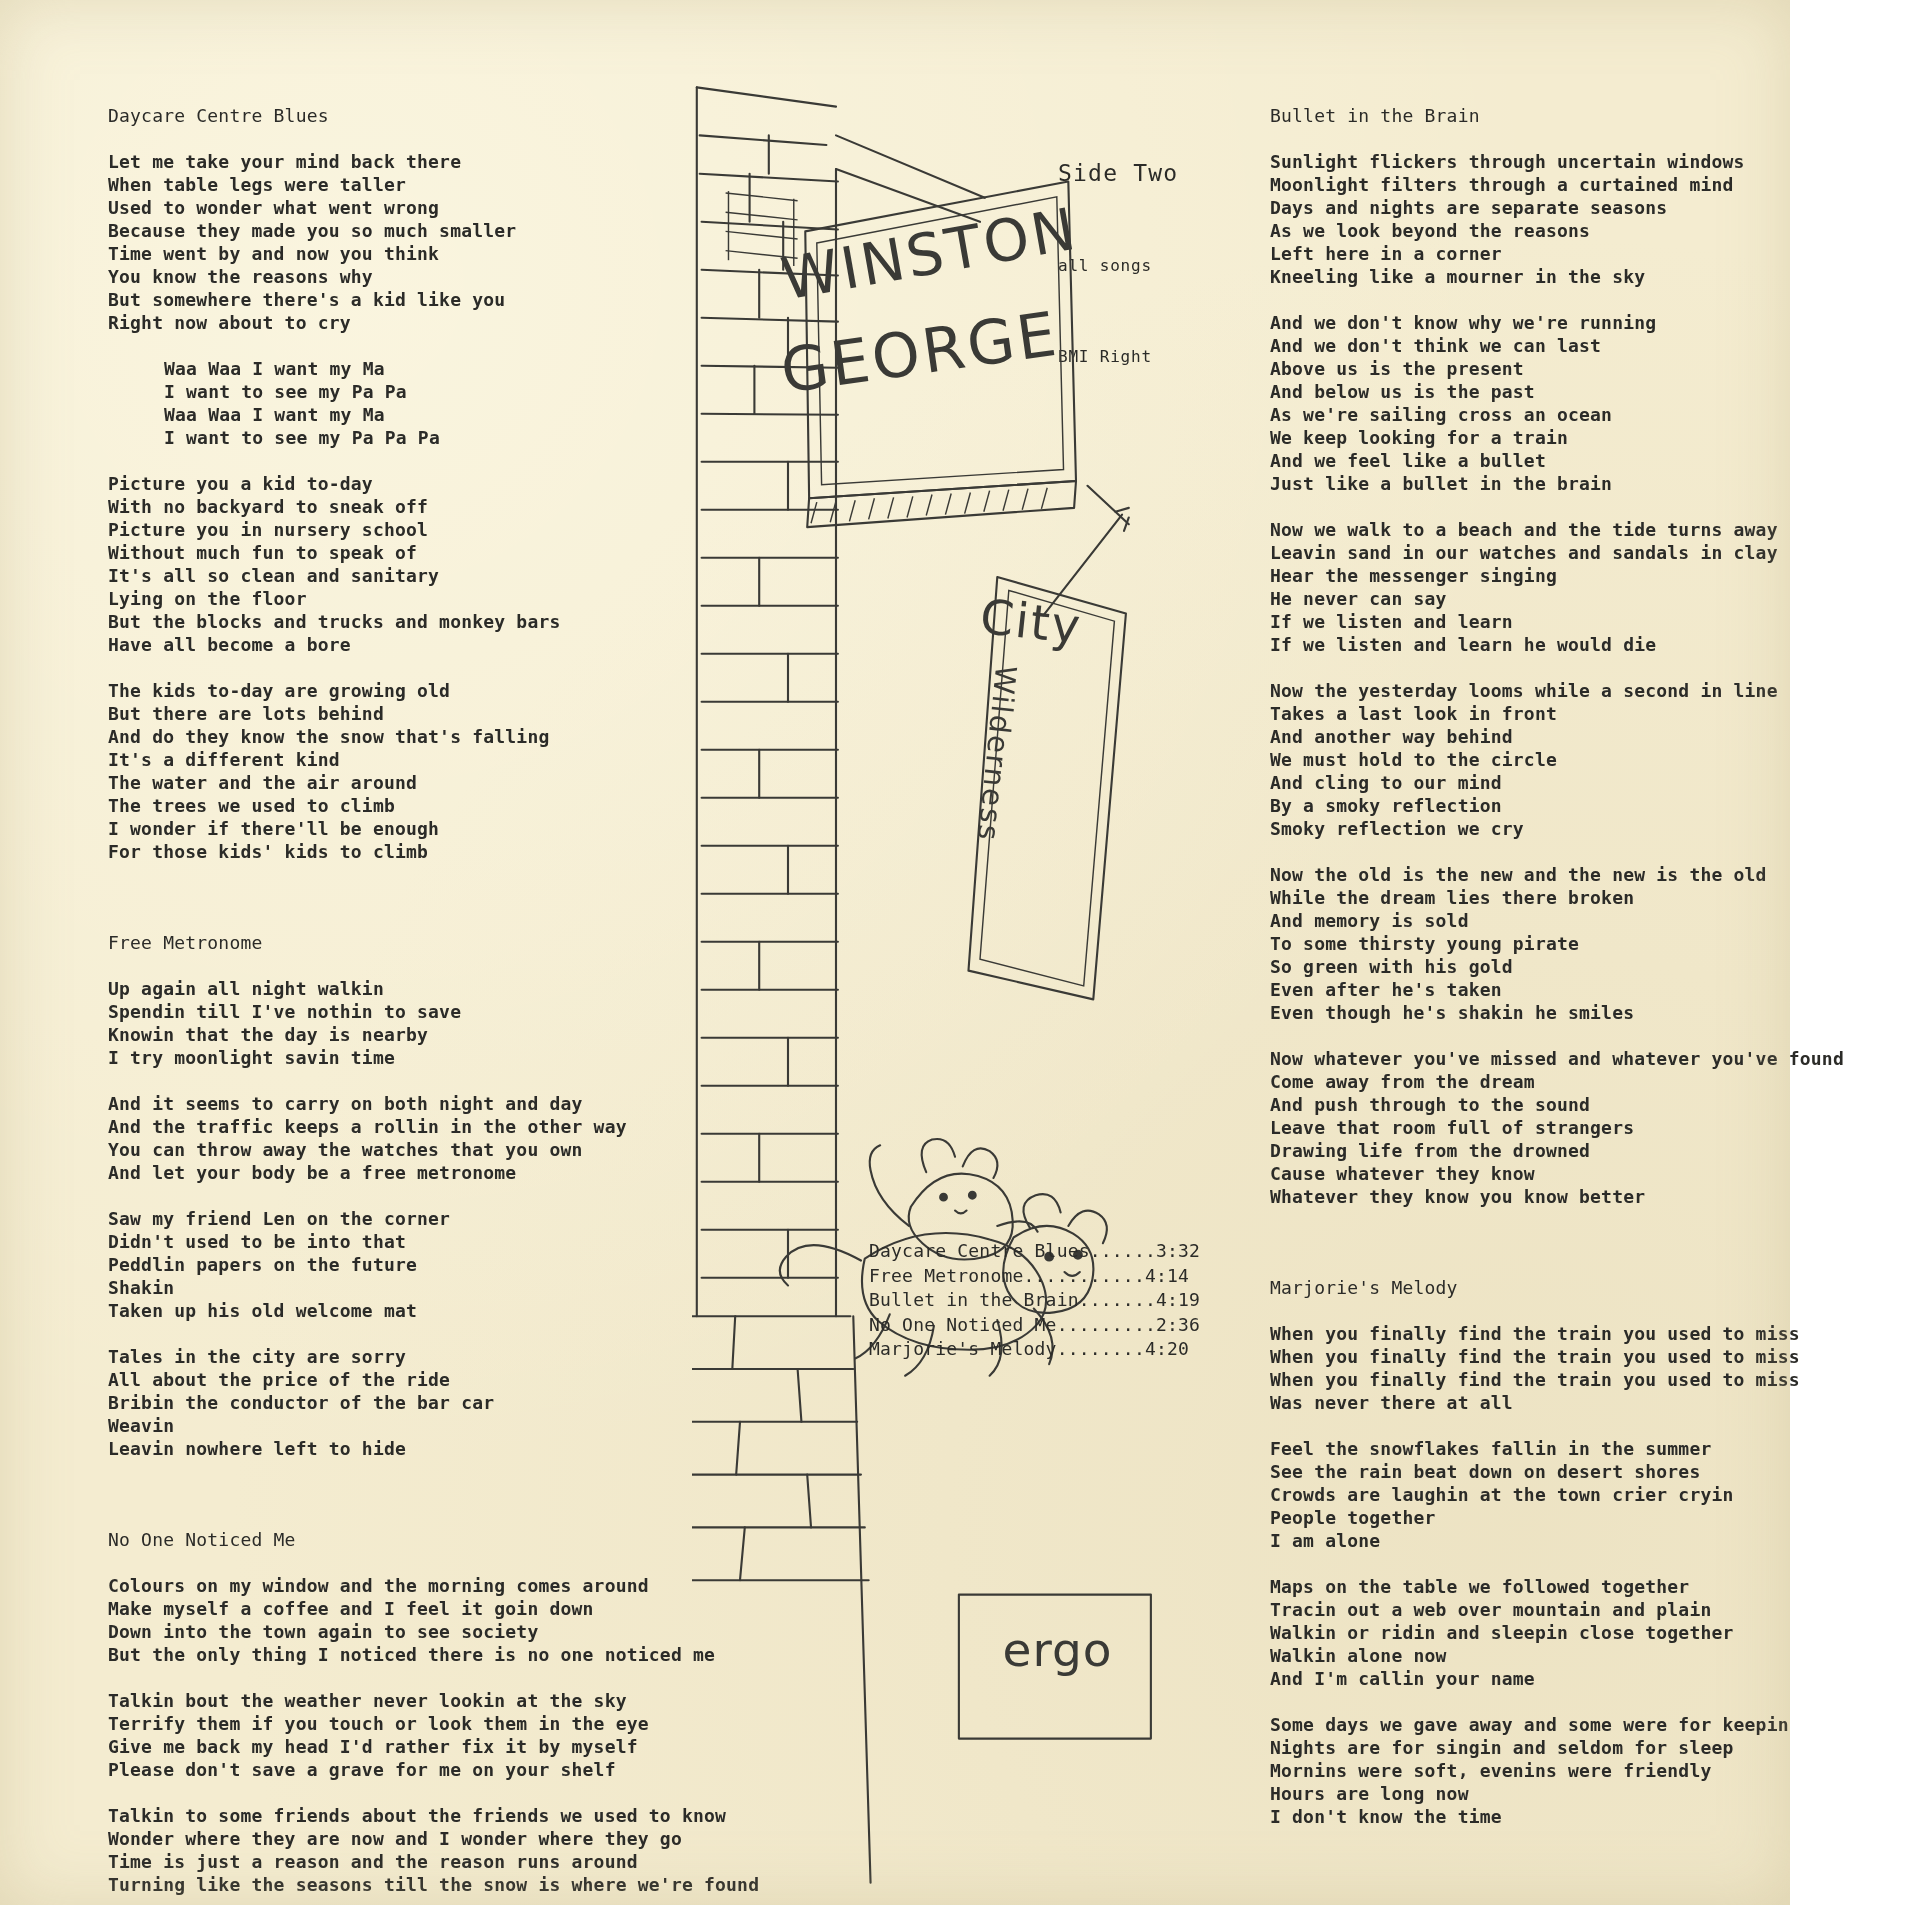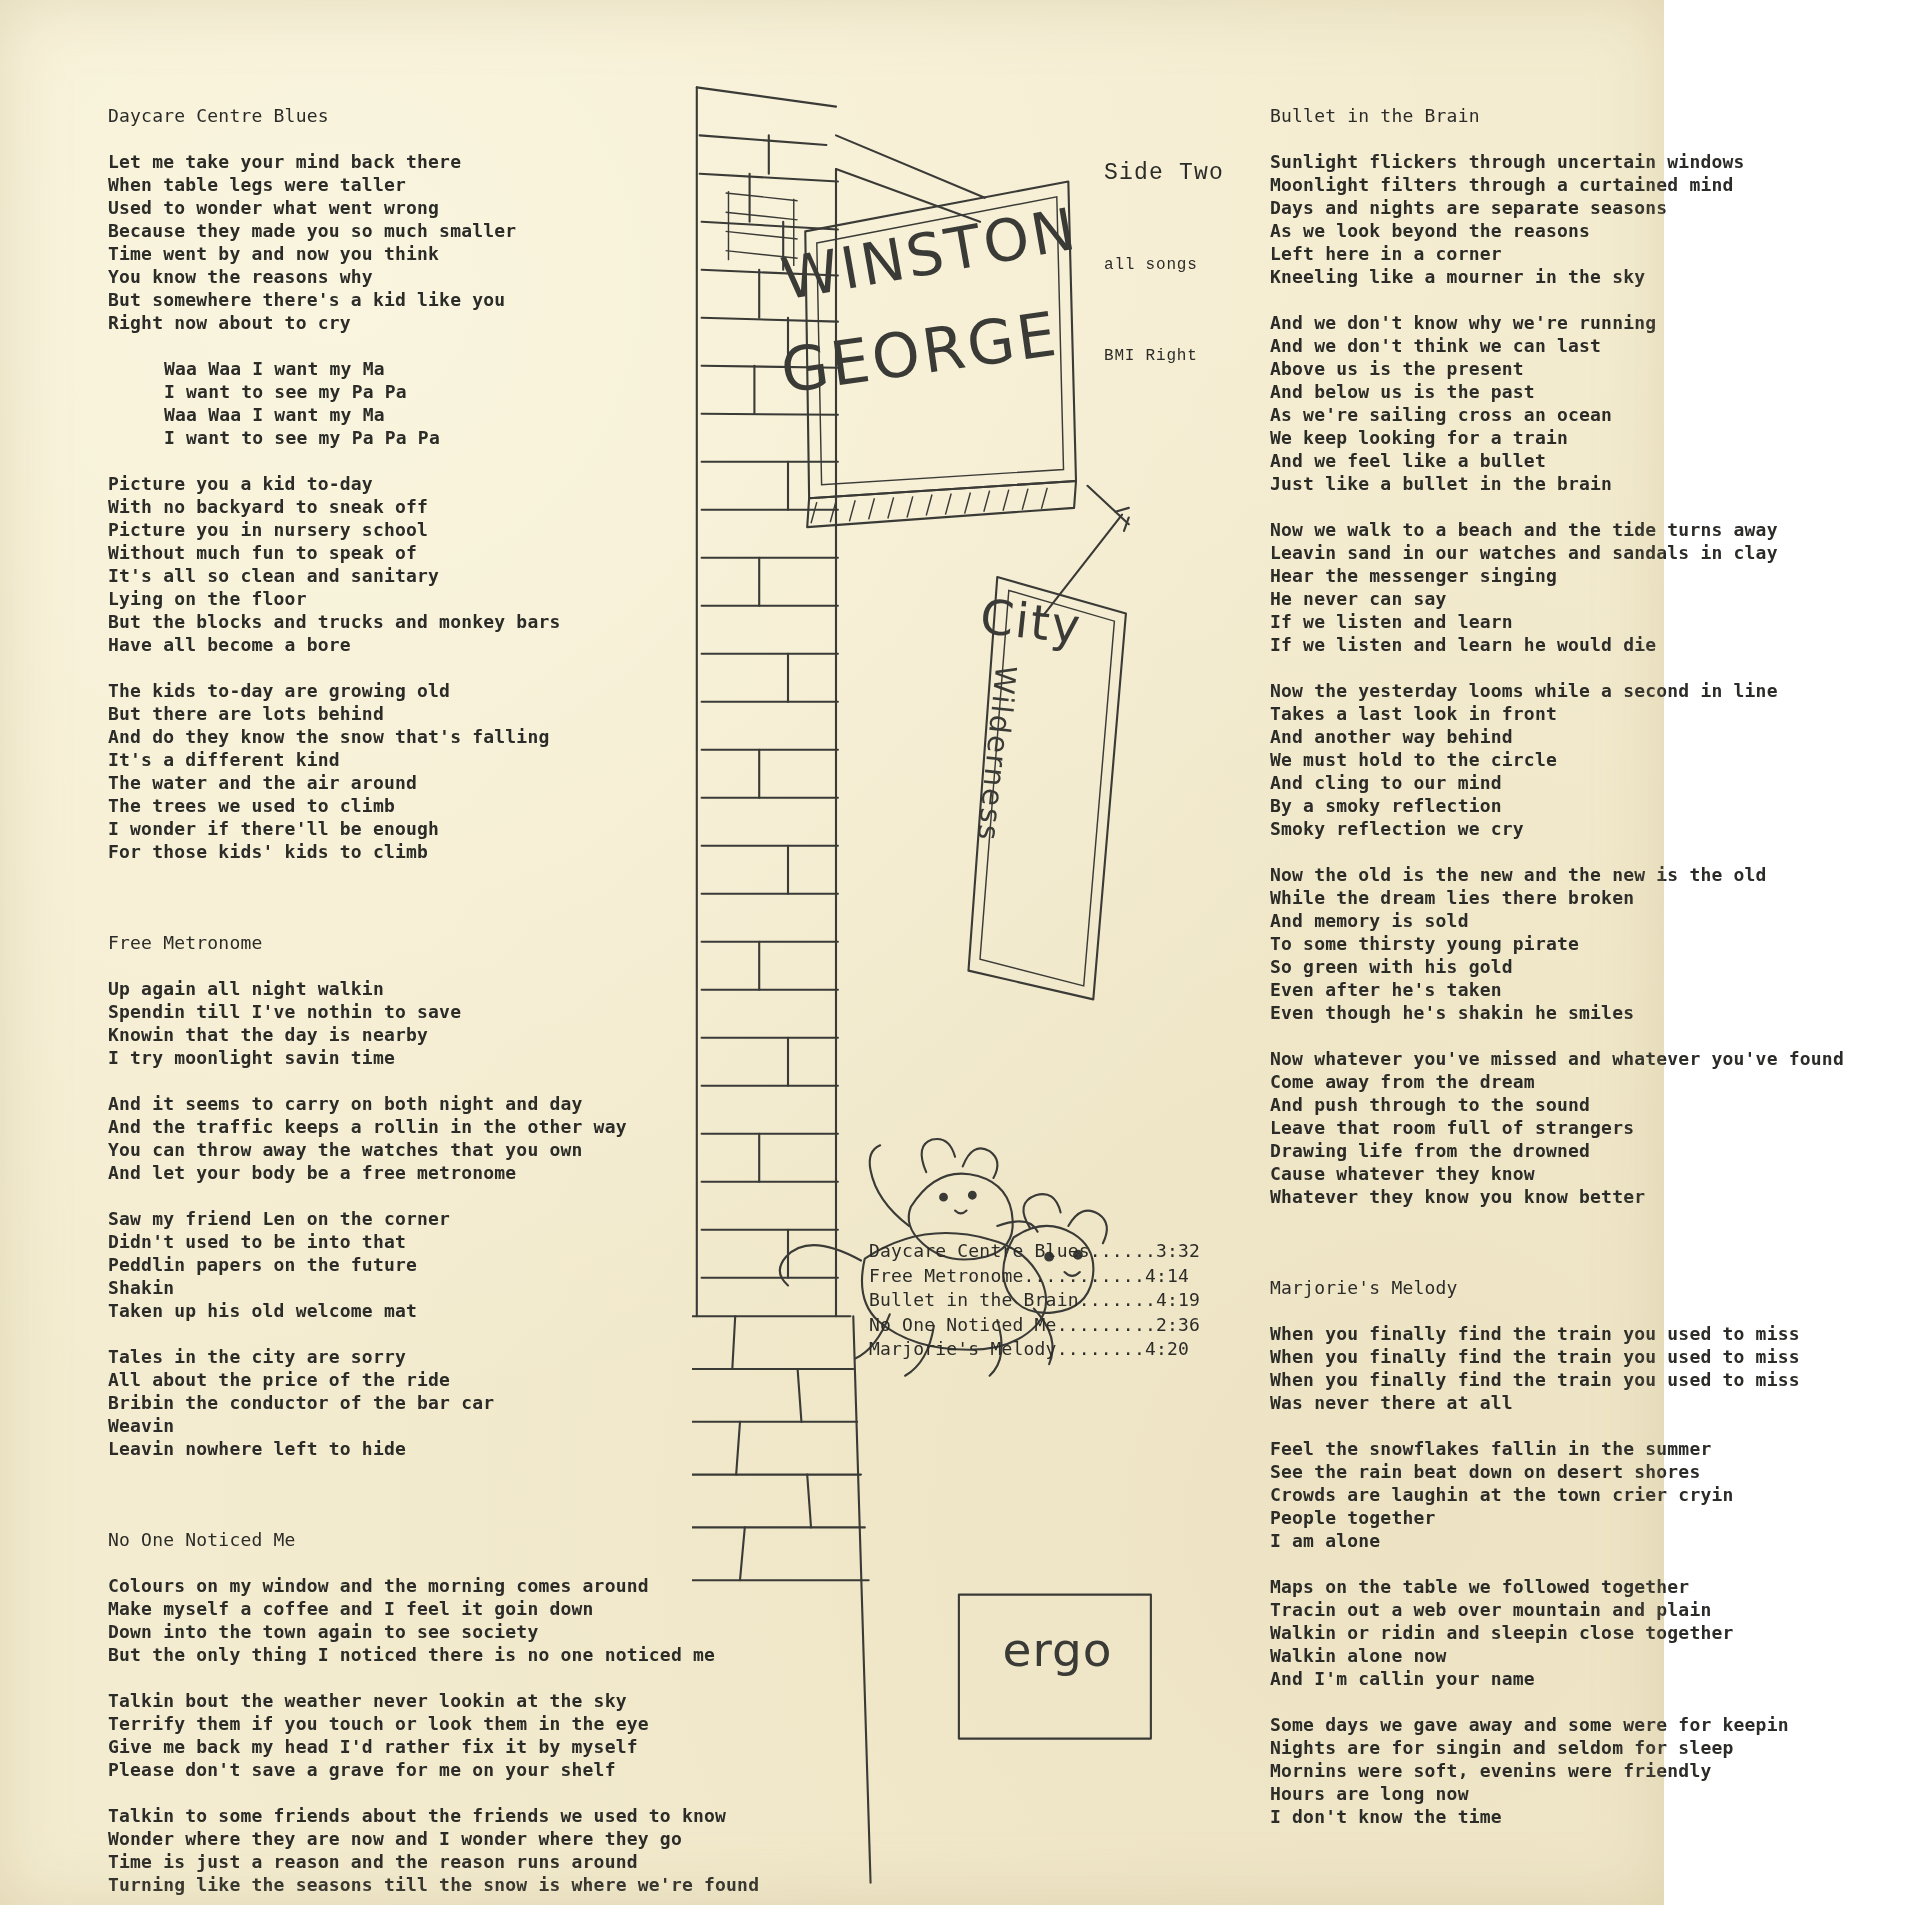--- a/index.html
+++ b/index.html
@@ -9,21 +9,21 @@
   }
   body {
     width: 1922px;
     height: 1905px;
     overflow: hidden;
     font-family: "DejaVu Sans Mono", monospace;
   }
   .sleeve {
     position: absolute;
     left: 0; top: 0;
-    width: 1664px;
+    width: 1790px;
     height: 1905px;
     background: #f4ecd0;
     background-image:
       radial-gradient(circle at 20% 15%, rgba(255,252,235,0.55), rgba(0,0,0,0) 55%),
       radial-gradient(circle at 85% 80%, rgba(228,216,180,0.45), rgba(0,0,0,0) 60%);
   }
   .paper-edge {
     position: absolute;
     left: 0; top: 0; right: 0; bottom: 0;
     box-shadow: inset 0 0 67px rgba(190,175,130,0.35);
@@ -59,28 +59,27 @@
     top: 77px;
     width: 576px;
     height: 1816px;
   }
   .ink { stroke: #3a3a36; fill: none; stroke-width: 2.2; stroke-linecap: round; stroke-linejoin: round; }
   .ink-thin { stroke: #3a3a36; fill: none; stroke-width: 1.5; }
   .ink-fill { fill: #3a3a36; }
 
   .side-head {
     position: absolute;
-    left: 1104px;
+    left: 1058px;
     top: 96px;
     color: #2b2b28;
     font-size: 23px;
     line-height: 31px;
     letter-spacing: 1.2px;
     white-space: pre;
-    font-family: Liberation Mono, monospace;
   }
   .side-head .sub {
     font-size: 16px;
     line-height: 29px;
     letter-spacing: 0.8px;
   }
 
   .tracklist {
     position: absolute;
     left: 869px;

